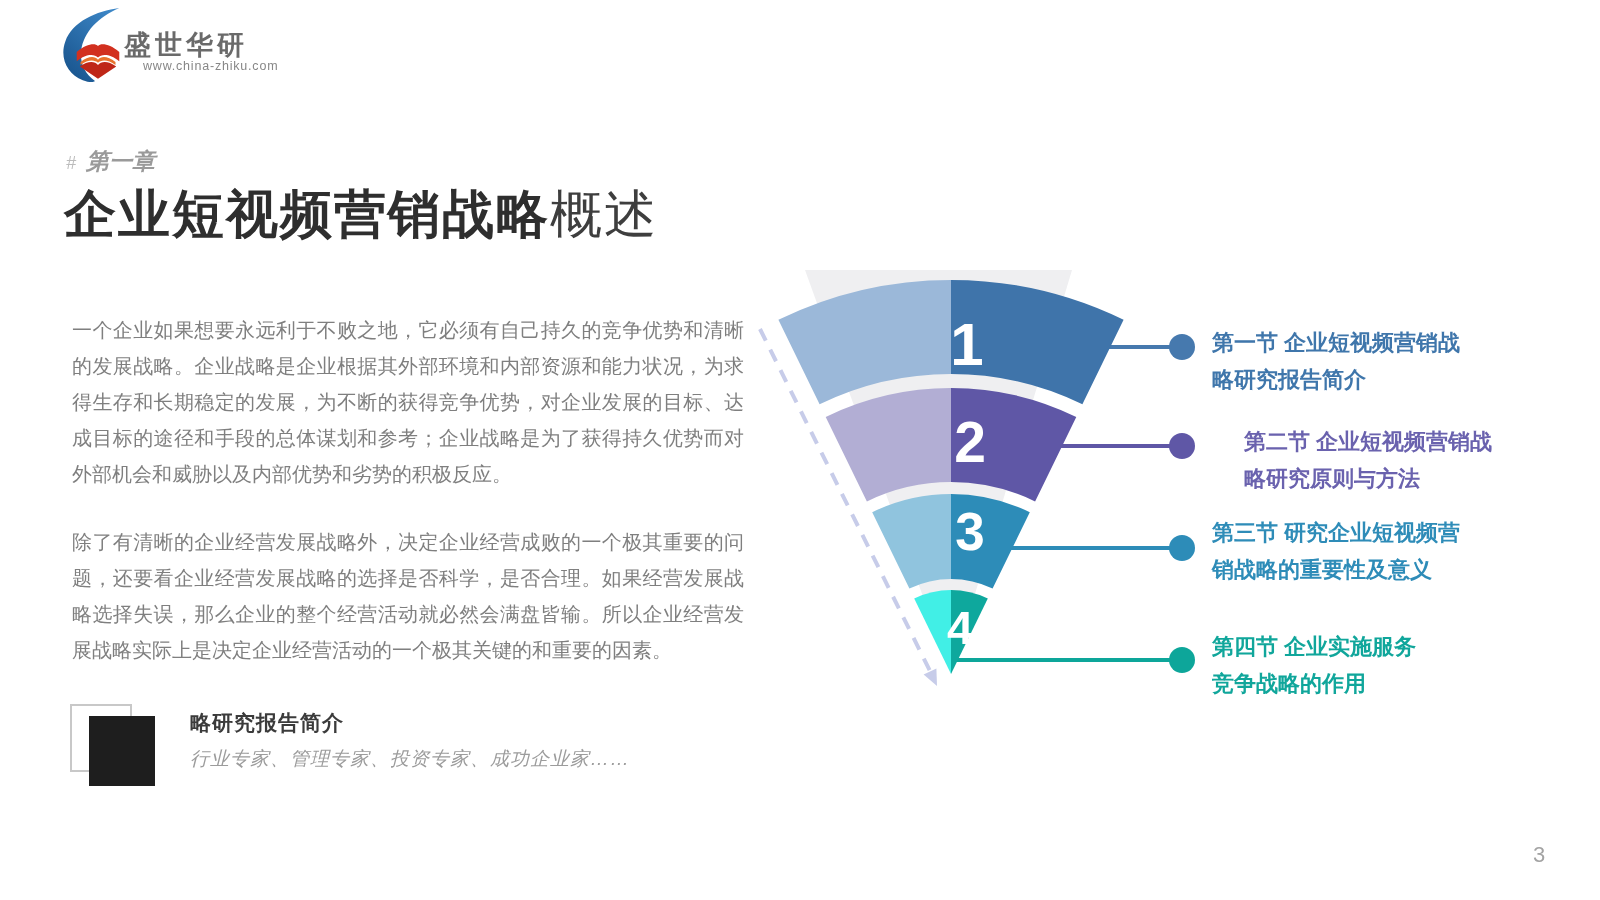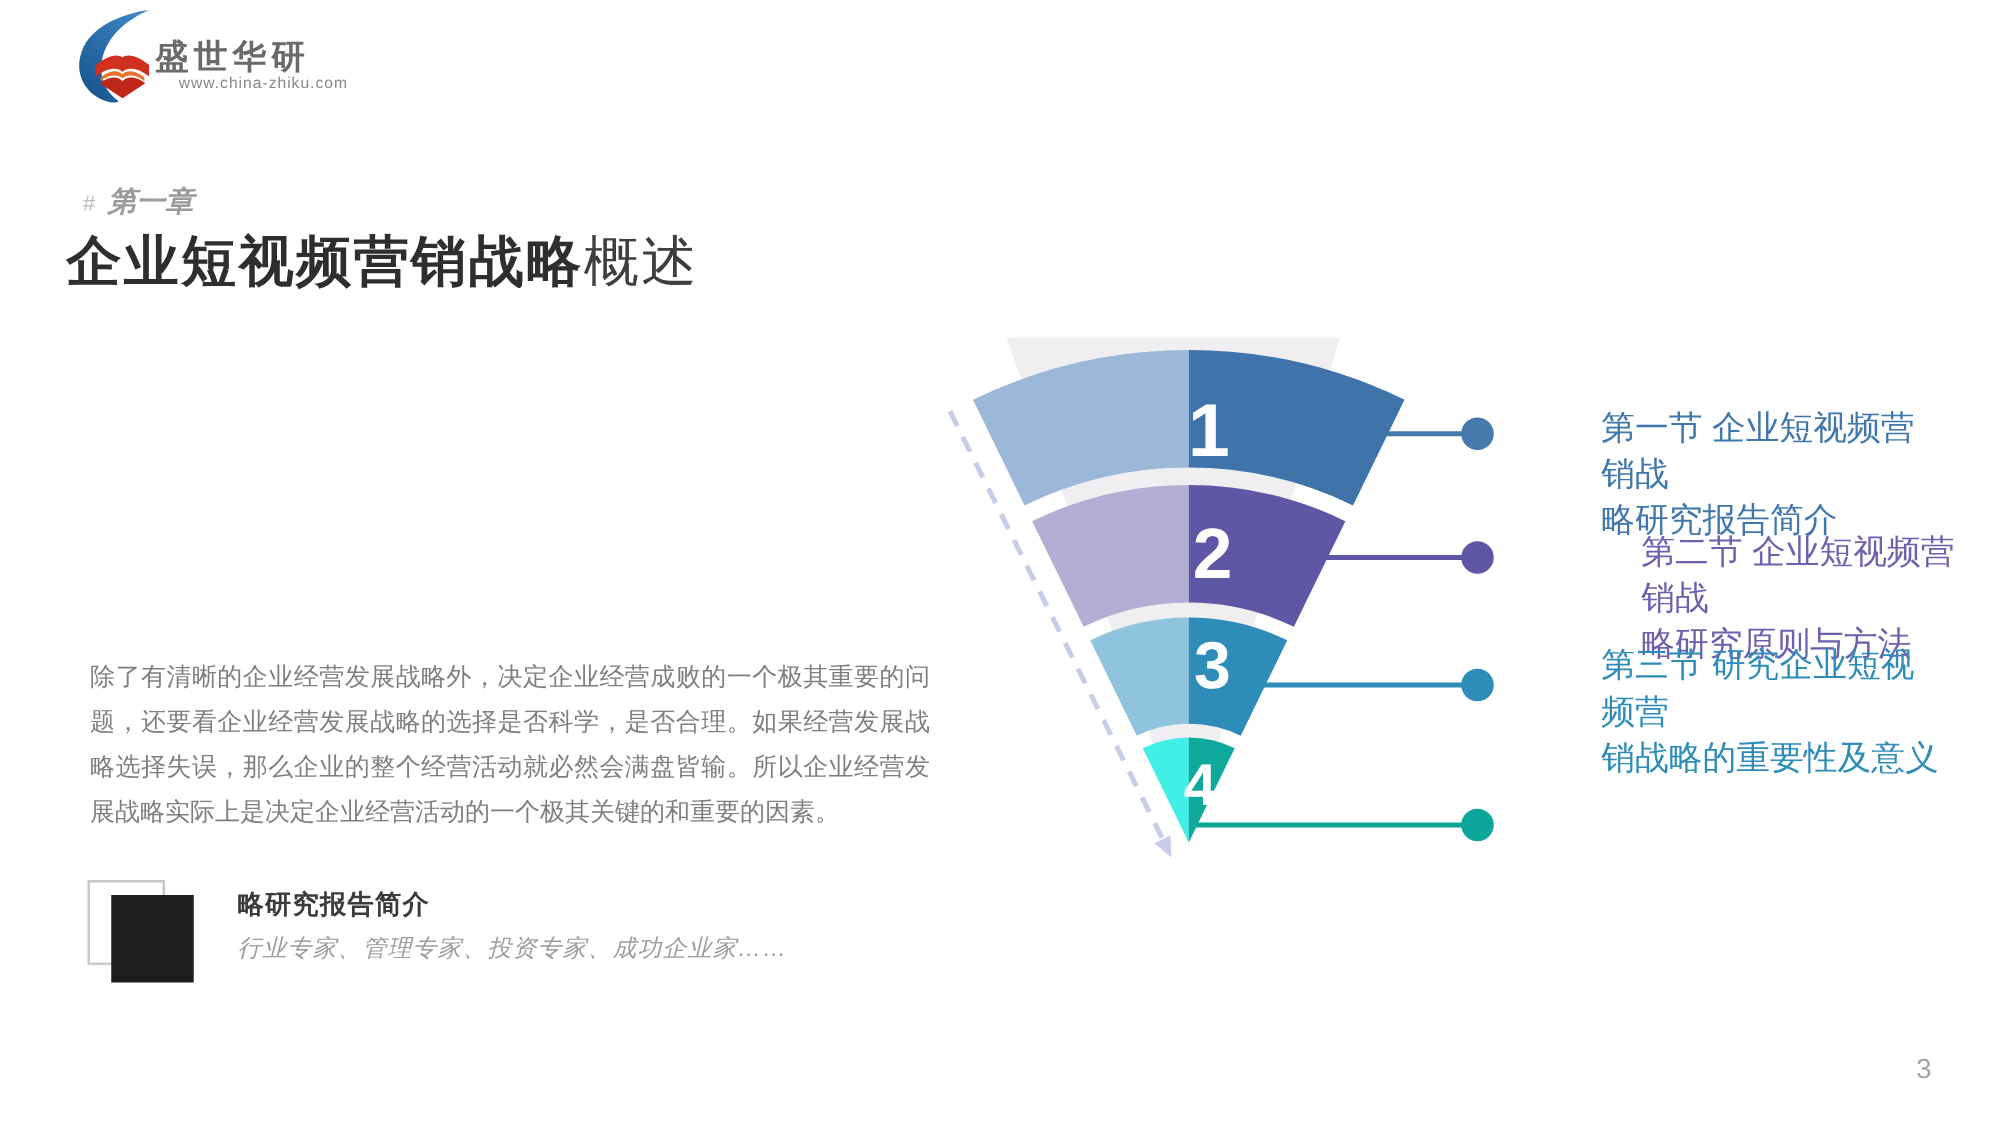--- a/index.html
+++ b/index.html
@@ -12,21 +12,21 @@
   
   .logo-icon { position:absolute; left:60px; top:8px; width:76px; height:76px; }
   .logo-name { position:absolute; left:124px; top:27px; font-size:27px; font-weight:bold;
                color:#6a6a6a; letter-spacing:4px; }
   .logo-url  { position:absolute; left:143px; top:59px; font-size:12.5px; font-weight:normal;
                color:#878787; letter-spacing:0.8px; }
   
   .chapter-row { position:absolute; left:66px; top:146px; font-style:italic; color:#9a9a9a;
                  font-size:23px; font-weight:bold; }
   .chapter-hash { color:#bcbcbc; font-size:18px; font-weight:normal; margin-right:10px; }
-  .page-title { position:absolute; left:53px; top:180px; font-size:44px; letter-spacing:2px;
+  .page-title { position:absolute; left:64px; top:180px; font-size:52px; letter-spacing:2px;
                 color:#303030; white-space:nowrap; }
   .title-strong { font-weight:800; color:#2e2e2e; }
   .title-light  { font-weight:400; color:#3e3e3e; }
   
   .para { position:absolute; left:72px; width:672px; font-size:20px; line-height:36px;
           color:#7f7f7f; text-align:justify; }
   .para-1 { top:312px; }
   .para-2 { top:524px; }
   
   .quote-outline { position:absolute; left:70px; top:704px; width:62px; height:68px;
@@ -34,21 +34,21 @@
   .quote-black   { position:absolute; left:89px; top:716px; width:66px; height:70px;
                    background:#1e1e1e; }
   .quote-title { position:absolute; left:190px; top:709px; font-size:21px; font-weight:bold;
                  color:#3b3b3b; letter-spacing:1px; }
   .quote-sub   { position:absolute; left:190px; top:746px; font-size:19px; color:#9c9c9c;
                  letter-spacing:1px;font-style:italic; }
   
   .funnel-svg { position:absolute; left:740px; top:250px; width:460px; height:440px; }
   .funnel-num { font-family:"Liberation Sans","DejaVu Sans",sans-serif; font-weight:bold;
                 fill:#ffffff; }
-  .section-label { position:absolute; left:1281px; width:276px; font-size:27px; font-weight:normal;
+  .section-label { position:absolute; left:1212px; width:276px; font-size:22px; font-weight:bold;
                    line-height:37px; white-space:pre-line; }
   .label-1 { top:324px; }
   .label-2 { top:423px; }
   .label-3 { top:514px; }
   .label-4 { top:628px; }
   
   .page-number { position:absolute; left:1533px; top:842px; font-size:22px; color:#a3a3a3; }
 </style>
 </head>
 <body>
@@ -66,20 +66,21 @@
     <path fill="#d2301f" d="M22,58 C35,47 46,46 50,50 C54,46 65,47 78,58 L78,70 C66,60 55,60 50,65 C45,60 34,60 22,70 Z"></path>
     <path fill="#e8732d" d="M27,71 C37,63 46,63 50,68 C54,63 63,63 73,71 L73,75 C63,67 54,68 50,72 C46,68 37,67 27,75 Z"></path>
     <path fill="#bf2718" d="M26,77 C37,69 46,70 50,75 C54,70 63,69 74,77 L50,93 Z"></path>
   </svg>
   <div class="logo-name">盛世华研</div>
   <div class="logo-url">www.china-zhiku.com</div>
 
   <div class="chapter-row"><span class="chapter-hash">#</span><span>第一章</span></div>
   <div class="page-title"><span class="title-strong">企业短视频营销战略</span><span class="title-light">概述</span></div>
 
+  <div class="para para-1">一个企业如果想要永远利于不败之地，它必须有自己持久的竞争优势和清晰的发展战略。企业战略是企业根据其外部环境和内部资源和能力状况，为求得生存和长期稳定的发展，为不断的获得竞争优势，对企业发展的目标、达成目标的途径和手段的总体谋划和参考；企业战略是为了获得持久优势而对外部机会和威胁以及内部优势和劣势的积极反应。</div>
   <div class="para para-2">除了有清晰的企业经营发展战略外，决定企业经营成败的一个极其重要的问题，还要看企业经营发展战略的选择是否科学，是否合理。如果经营发展战略选择失误，那么企业的整个经营活动就必然会满盘皆输。所以企业经营发展战略实际上是决定企业经营活动的一个极其关键的和重要的因素。</div>
 
   <div class="quote-outline"></div>
   <div class="quote-black"></div>
   <div class="quote-title">略研究报告简介</div>
   <div class="quote-sub">行业专家、管理专家、投资专家、成功企业家……</div>
 
   <svg class="funnel-svg" viewBox="0 0 460 440">
 
     <path d="M65,20 L332,20 L211,424 Z" fill="#EFEFF1"></path>
@@ -113,16 +114,18 @@
     <text class="funnel-num" x="230" y="300" font-size="53" text-anchor="middle">3</text>
     <text class="funnel-num" x="220" y="394" font-size="47" text-anchor="middle">4</text>
   </svg>
 
   <div class="section-label label-1" style="color: rgb(63, 118, 171);">第一节 企业短视频营销战
 略研究报告简介</div>
   <div class="section-label label-2" style="color: rgb(106, 98, 174); margin-left: 32px;">第二节 企业短视频营销战
 略研究原则与方法</div>
   <div class="section-label label-3" style="color: rgb(46, 140, 184);">第三节 研究企业短视频营
 销战略的重要性及意义</div>
+  <div class="section-label label-4" style="color: rgb(16, 166, 155);">第四节 企业实施服务
+竞争战略的作用</div>
 
   <div class="page-number">3</div>
 
 </div>
 
 </body></html>

